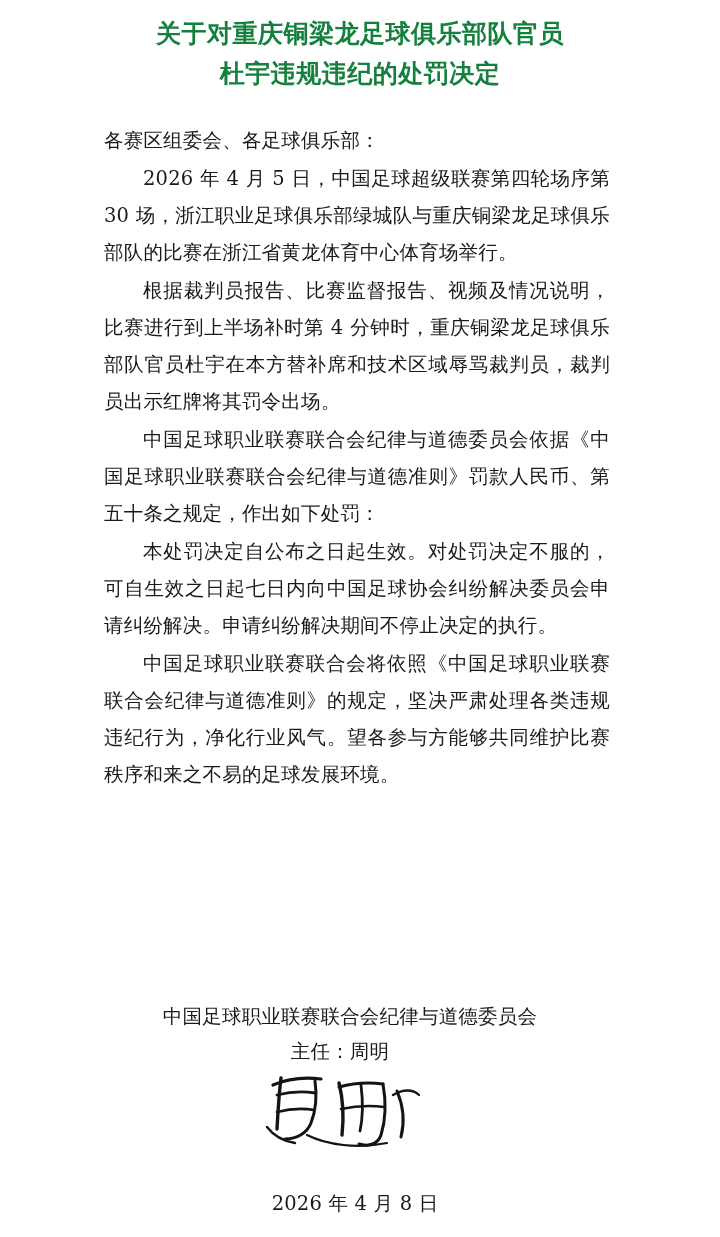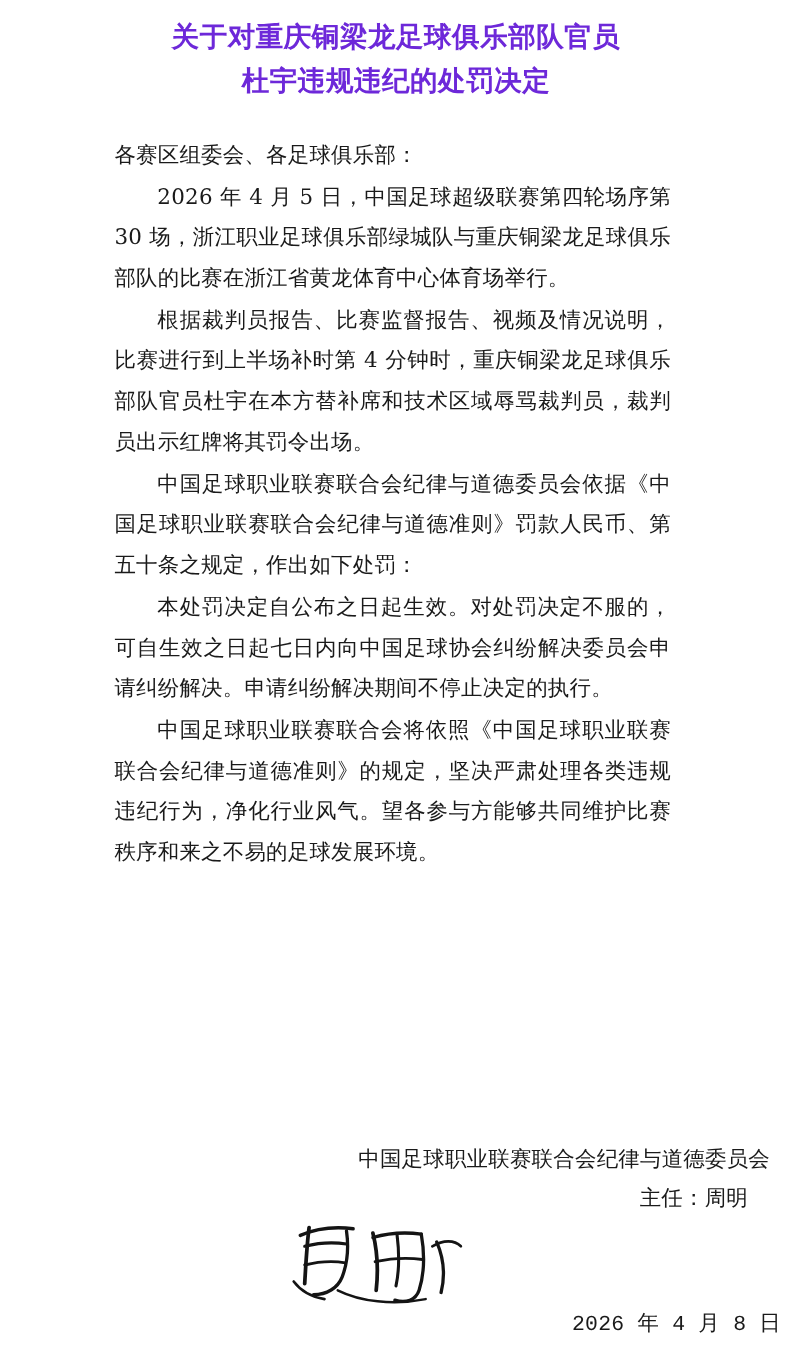--- a/index.html
+++ b/index.html
@@ -22,21 +22,21 @@
     padding: 0;
     position: relative;
   }
   .doc-title {
     text-align: center;
     font-weight: bold;
     font-size: 25px;
     line-height: 40px;
     letter-spacing: 0.5px;
     padding-top: 14px;
-    color: #6d28d9;
+    color: #15803d;
   }
   .doc-title .line {
     display: block;
   }
   .body-block {
     margin: 28px 110px 0 104px;
   }
   p.para {
     margin: 0 0 1px 0;
     font-size: 19.5px;
@@ -47,22 +47,21 @@
     color: #1a1a1a;
   }
   p.indent {
     text-indent: 2em;
   }
   .footer {
     position: absolute;
     left: 0;
     right: 0;
     bottom: 0;
-    text-align: right;
-    font-family: Liberation Mono, monospace;
+    text-align: center;
   }
   .sign-org {
     font-size: 19.5px;
     line-height: 32px;
     letter-spacing: 0.2px;
     padding-right: 20px;
   }
   .sign-director {
     font-size: 19.5px;
     line-height: 38px;
@@ -79,20 +78,21 @@
     left: 50%;
     top: -6px;
     transform: translateX(-50%) translateX(-18px);
   }
   .sign-date {
     font-size: 19.5px;
     line-height: 34px;
     letter-spacing: 0.2px;
     padding-right: 10px;
     padding-bottom: 16px;
+    margin-top: 38px;
   }
 </style>
 </head>
 <body>
 
 <div class="page">
 
   <div class="doc-title">
     <span class="line">关于对重庆铜梁龙足球俱乐部队官员</span>
     <span class="line">杜宇违规违纪的处罚决定</span>

